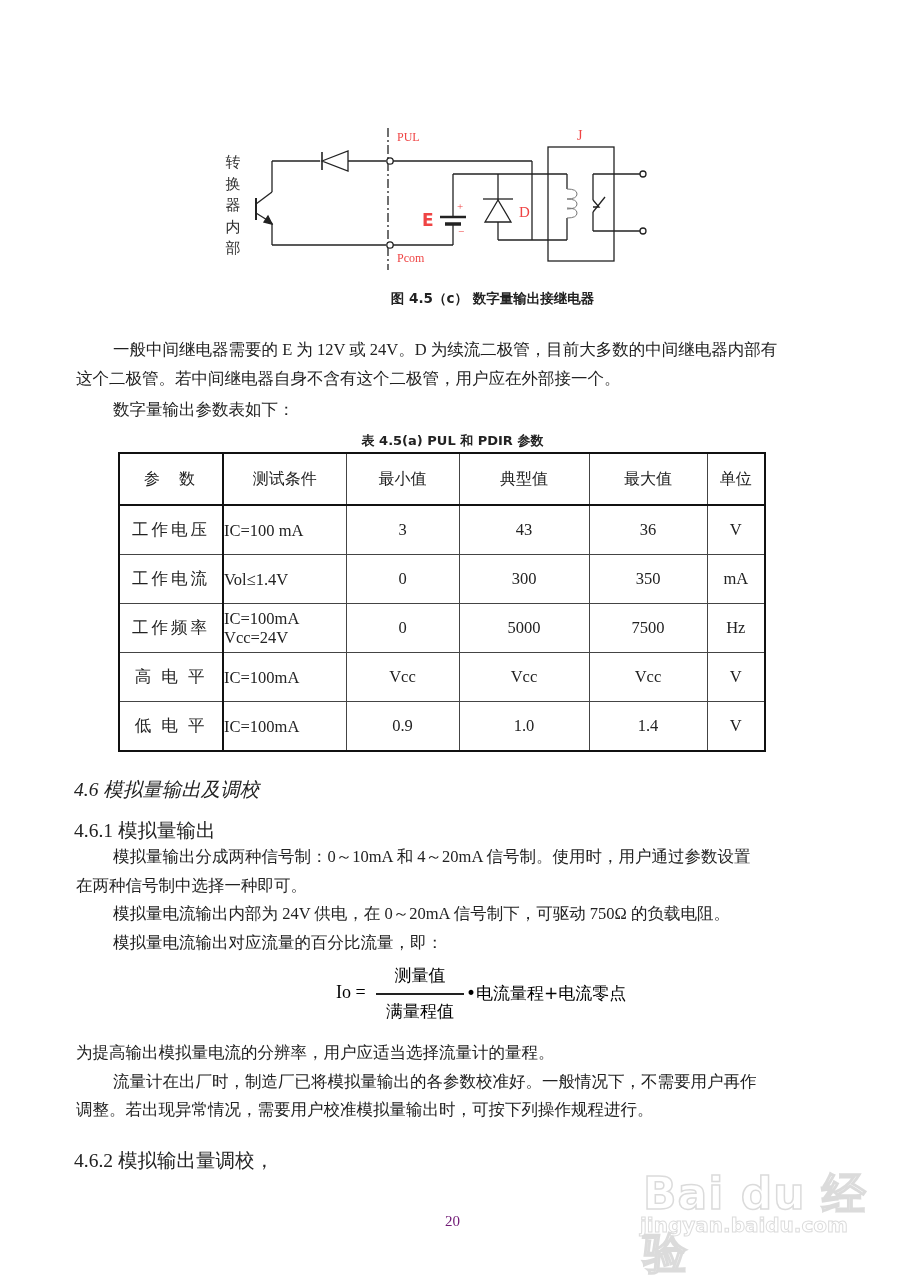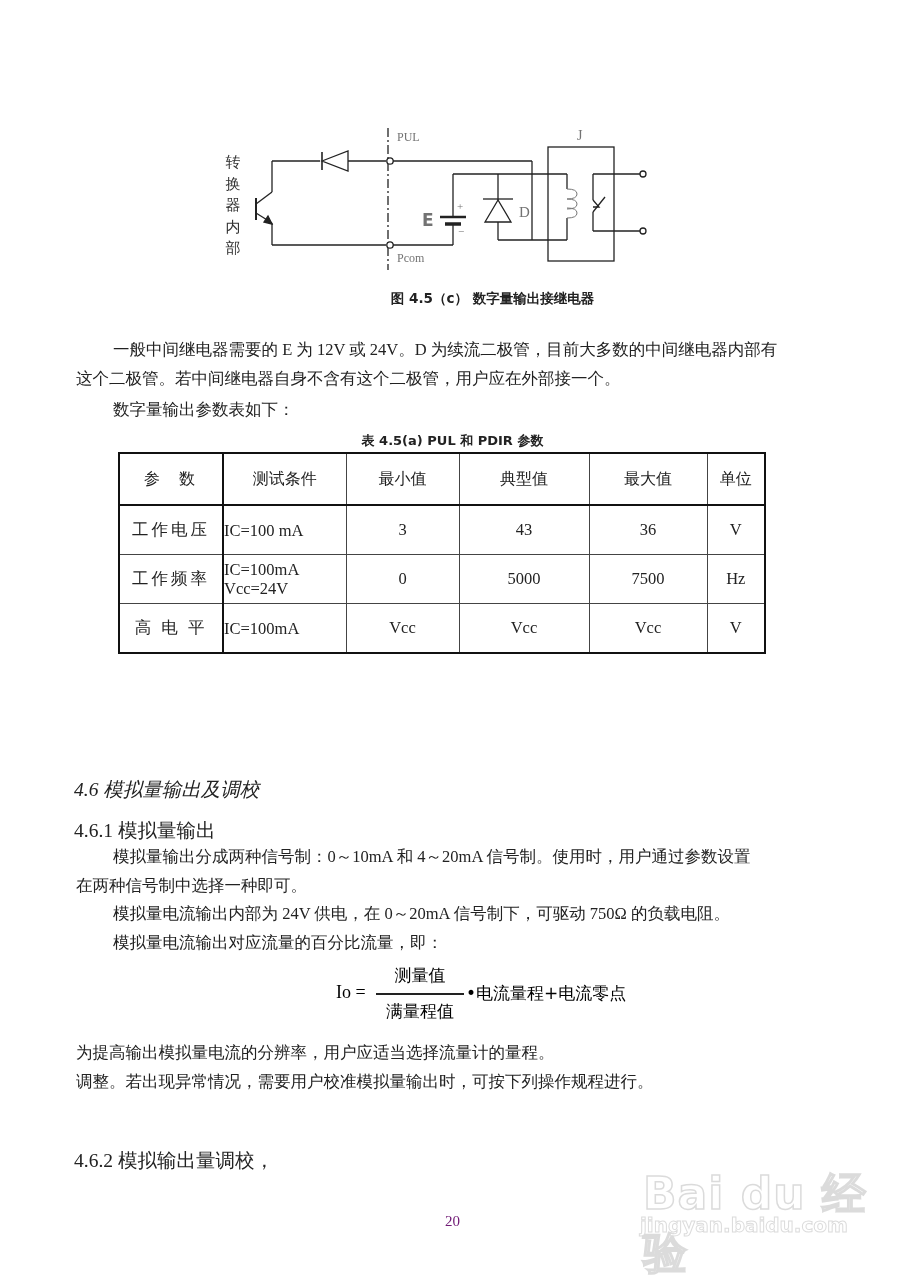--- a/index.html
+++ b/index.html
@@ -1,21 +1,21 @@
 <!DOCTYPE html>
 <html><head>
 <meta charset="utf-8">
 <style>
   html, body { margin: 0; padding: 0; background: #ffffff; }
   body { width: 905px; height: 1280px; position: relative; overflow: hidden;
          font-family: "Liberation Serif", "DejaVu Serif", serif; color: #1a1a1a; }
   .circuit { position: absolute; left: 0; top: 0; width: 905px; height: 300px; }
   .side-label { position: absolute; left: 224px; top: 152px; width: 18px; font-size: 15px;
                 line-height: 21.5px; color: #333; text-align: center; font-family: "DejaVu Sans", sans-serif; }
-  .sch-label { position: absolute; font-size: 12px; color: #737373; font-family: "Liberation Serif", serif; }
+  .sch-label { position: absolute; font-size: 12px; color: #ef4444; font-family: "Liberation Serif", serif; }
   .fig-caption { position: absolute; left: 0; width: 905px; top: 290px; text-align: center;
                  font-family: "DejaVu Sans", sans-serif; font-size: 13.5px; font-weight: bold; color: #222; padding-left: 40px; }
   .para { position: absolute; left: 76px; width: 760px; font-size: 16.5px; line-height: 28.5px; color: #222; }
   .para .indent { padding-left: 37px; }
   .table-caption { position: absolute; left: 0; width: 905px; top: 432px; text-align: center;
                    font-family: "DejaVu Sans", sans-serif; font-size: 13px; font-weight: bold; color: #222; }
   table.params { position: absolute; left: 118px; top: 452px; width: 646px; border-collapse: collapse;
                  border: 2.5px solid #111; table-layout: fixed; }
   table.params td, table.params th { border: 1px solid #444; text-align: center; vertical-align: middle;
                  font-size: 16.5px; font-weight: normal; color: #222; padding: 0; }
@@ -149,38 +149,54 @@
   </tr>
   <tr>
     <td>工作电压</td>
     <td class="cond">IC=100 mA</td>
     <td>3</td>
     <td>43</td>
     <td>36</td>
     <td>V</td>
   </tr>
   <tr>
+    <td>工作电流</td>
+    <td class="cond">Vol≤1.4V</td>
+    <td>0</td>
+    <td>300</td>
+    <td>350</td>
+    <td>mA</td>
+  </tr>
+  <tr>
     <td>工作频率</td>
     <td class="cond">
       <div>IC=100mA</div>
       <div>Vcc=24V</div>
     </td>
     <td>0</td>
     <td>5000</td>
     <td>7500</td>
     <td>Hz</td>
   </tr>
   <tr>
     <td>高 电 平</td>
     <td class="cond">IC=100mA</td>
     <td>Vcc</td>
     <td>Vcc</td>
     <td>Vcc</td>
     <td>V</td>
   </tr>
+  <tr>
+    <td>低 电 平</td>
+    <td class="cond">IC=100mA</td>
+    <td>0.9</td>
+    <td>1.0</td>
+    <td>1.4</td>
+    <td>V</td>
+  </tr>
 </tbody>
   </table>
 
 <div class="h-sec" style="top:776px;font-style:italic;">4.6  模拟量输出及调校</div>
 <div class="h-sec" style="top:817px;">4.6.1 模拟量输出</div>
 
 <div class="para" style="top:843px;">
   <div class="indent">模拟量输出分成两种信号制：0～10mA 和 4～20mA 信号制。使用时，用户通过参数设置</div>
   <div>在两种信号制中选择一种即可。</div>
   <div class="indent">模拟量电流输出内部为 24V 供电，在 0～20mA 信号制下，可驱动 750Ω 的负载电阻。</div>
@@ -190,20 +206,21 @@
 <div class="formula">
   <span class="io">Io =</span>
   <span class="num">测量值</span>
   <span class="bar"></span>
   <span class="den">满量程值</span>
   <span class="rest">•电流量程+电流零点</span>
 </div>
 
 <div class="para" style="top:1039px;">
   <div>为提高输出模拟量电流的分辨率，用户应适当选择流量计的量程。</div>
+  <div class="indent">流量计在出厂时，制造厂已将模拟量输出的各参数校准好。一般情况下，不需要用户再作</div>
   <div>调整。若出现异常情况，需要用户校准模拟量输出时，可按下列操作规程进行。</div>
 </div>
 
 <div class="h-sec" style="top:1147px;">4.6.2  模拟输出量调校，</div>
 
 <div class="page-num">20</div>
 
 <div class="watermark">
   <span class="wm-logo">Bai du 经验</span>
   <span class="wm-url">jingyan.baidu.com</span>

